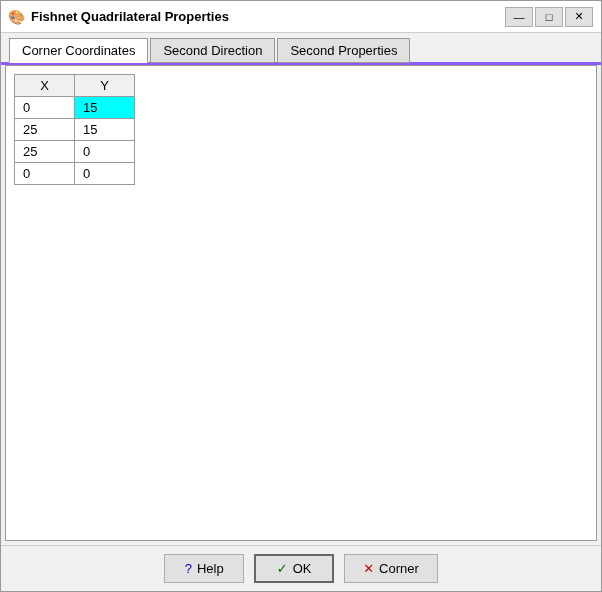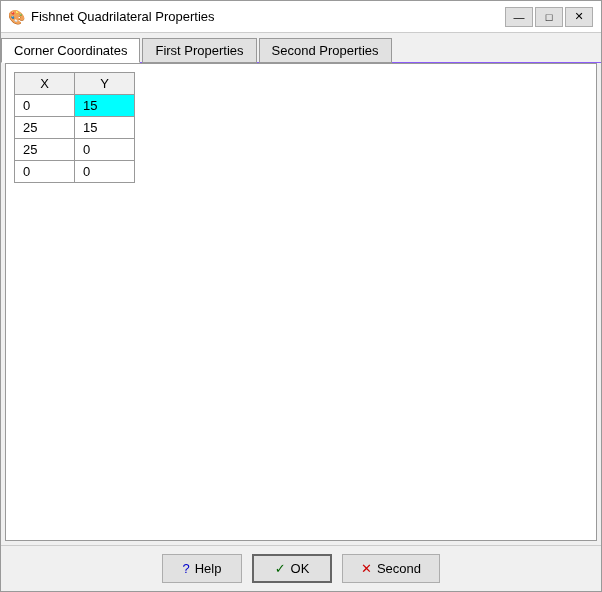--- a/index.html
+++ b/index.html
@@ -48,21 +48,21 @@
       width: 16px;
       height: 16px;
       display: flex;
       align-items: center;
       justify-content: center;
       font-size: 14px;
     }
 
     .title-text {
       font-size: 13px;
-      font-weight: normal;
+      font-weight: bold;
     }
 
     .title-bar-controls {
       display: flex;
       gap: 2px;
     }
 
     .title-btn {
       width: 28px;
       height: 20px;
@@ -70,23 +70,23 @@
       border: 1px solid #adadad;
       cursor: pointer;
       display: flex;
       align-items: center;
       justify-content: center;
       font-size: 11px;
     }
 
     .tab-bar {
       display: flex;
-      padding: 4px 4px 0 0;
-      background: #f0f0f0;
-      border-bottom: 1px solid #8b5cf6;
+      padding: 4px 4px 0 8px;
+      background: #f0f0f0;
+      border-bottom: 3px solid #8b5cf6;
     }
 
     .tab {
       padding: 4px 12px;
       border: 1px solid #999;
       background: #f0f0f0;
       cursor: pointer;
       font-size: 13px;
       margin-right: 2px;
       position: relative;
@@ -192,21 +192,21 @@
       <button class="title-btn">□</button>
       <button class="title-btn close">✕</button>
     </div>
   </div>
 
   <div class="tab-bar">
     <div class="tab active">
       <span>Corner Coordinates</span>
     </div>
     <div class="tab">
-      <span>First Properties</span>
+      <span>Second Direction</span>
     </div>
     <div class="tab">
       <span>Second Properties</span>
     </div>
   </div>
 
   <div class="content-area">
     <table class="coordinates-table">
       <thead>
         <tr>
@@ -239,16 +239,16 @@
     <button class="footer-btn">
       <span class="question-icon">?</span>
       <span>Help</span>
     </button>
     <button class="footer-btn ok">
       <span class="check-icon">✓</span>
       <span>OK</span>
     </button>
     <button class="footer-btn">
       <span class="x-icon">✕</span>
-      <span>Second</span>
+      <span>Corner</span>
     </button>
   </div>
 </div>
 
 </body></html>

